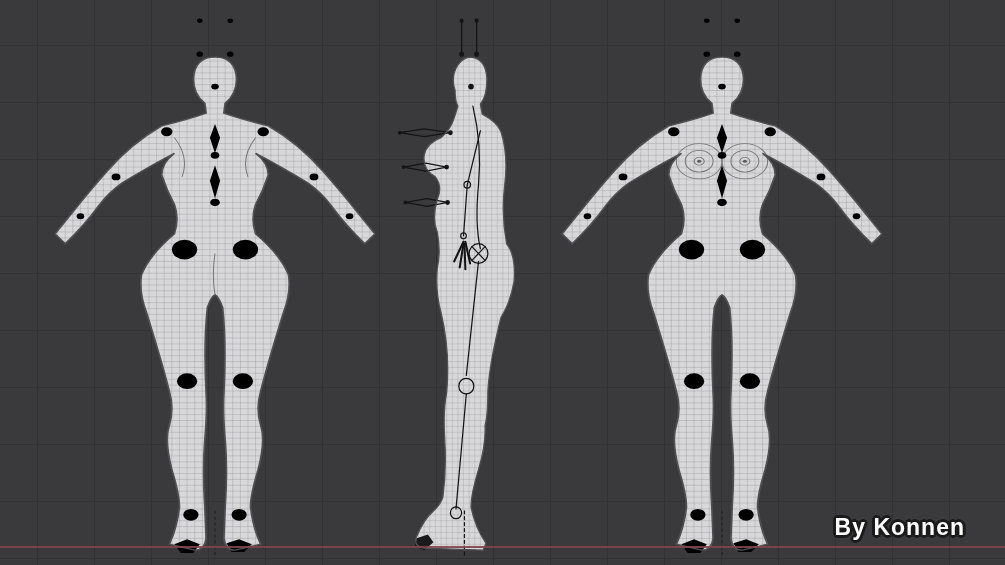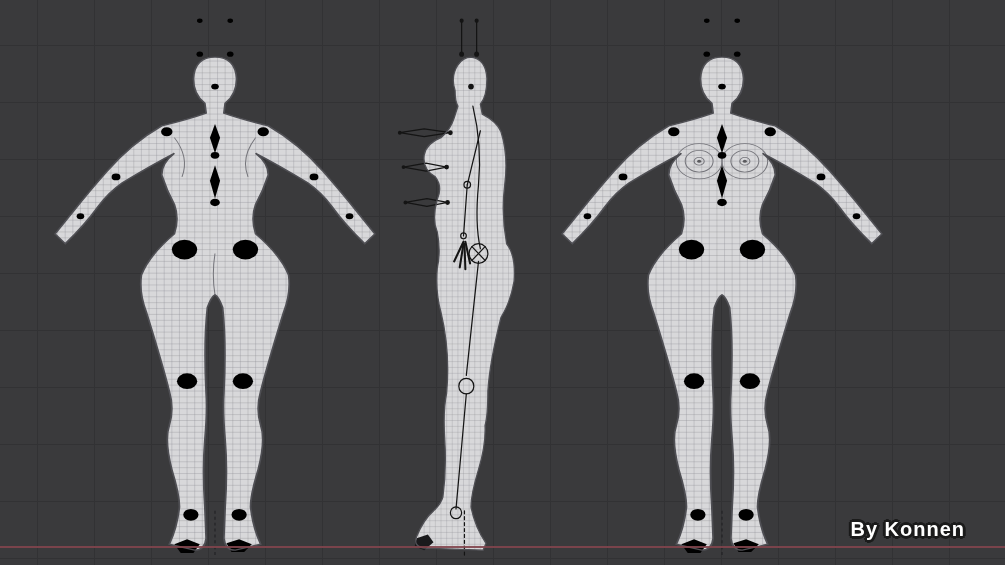--- a/index.html
+++ b/index.html
@@ -25,21 +25,21 @@
   .bones polygon.fill { fill:#1a1a1c; stroke:none; }
   .detail path, .detail circle { fill:none; stroke:#74747a; stroke-width:0.8px; }
   .detail circle.nip { fill:#5a5a5e; stroke:none; }
   .dash { stroke:#232326; stroke-width:1px; stroke-dasharray:3 3; fill:none; }
   #axis-x {
     position:absolute; left:0; top:546px; width:100%; height:2px;
     background:#82454d; opacity:0.9;
   }
   #watermark {
     position:absolute; right:40px; bottom:24px;
-    font-size:20px; font-weight:700; letter-spacing:1px; color:#ffffff;
+    font-size:23px; font-weight:700; letter-spacing:1px; color:#ffffff;
     text-shadow:
       2px 2px 0 #1b1b1b, -2px 2px 0 #1b1b1b, 2px -2px 0 #1b1b1b, -2px -2px 0 #1b1b1b,
       0 3px 0 #1b1b1b, 3px 0 0 #1b1b1b, 0 -3px 0 #1b1b1b, -3px 0 0 #1b1b1b;
     padding-left: 25px;
   }
 </style>
 </head>
 <body>
 
 <div id="viewport">

